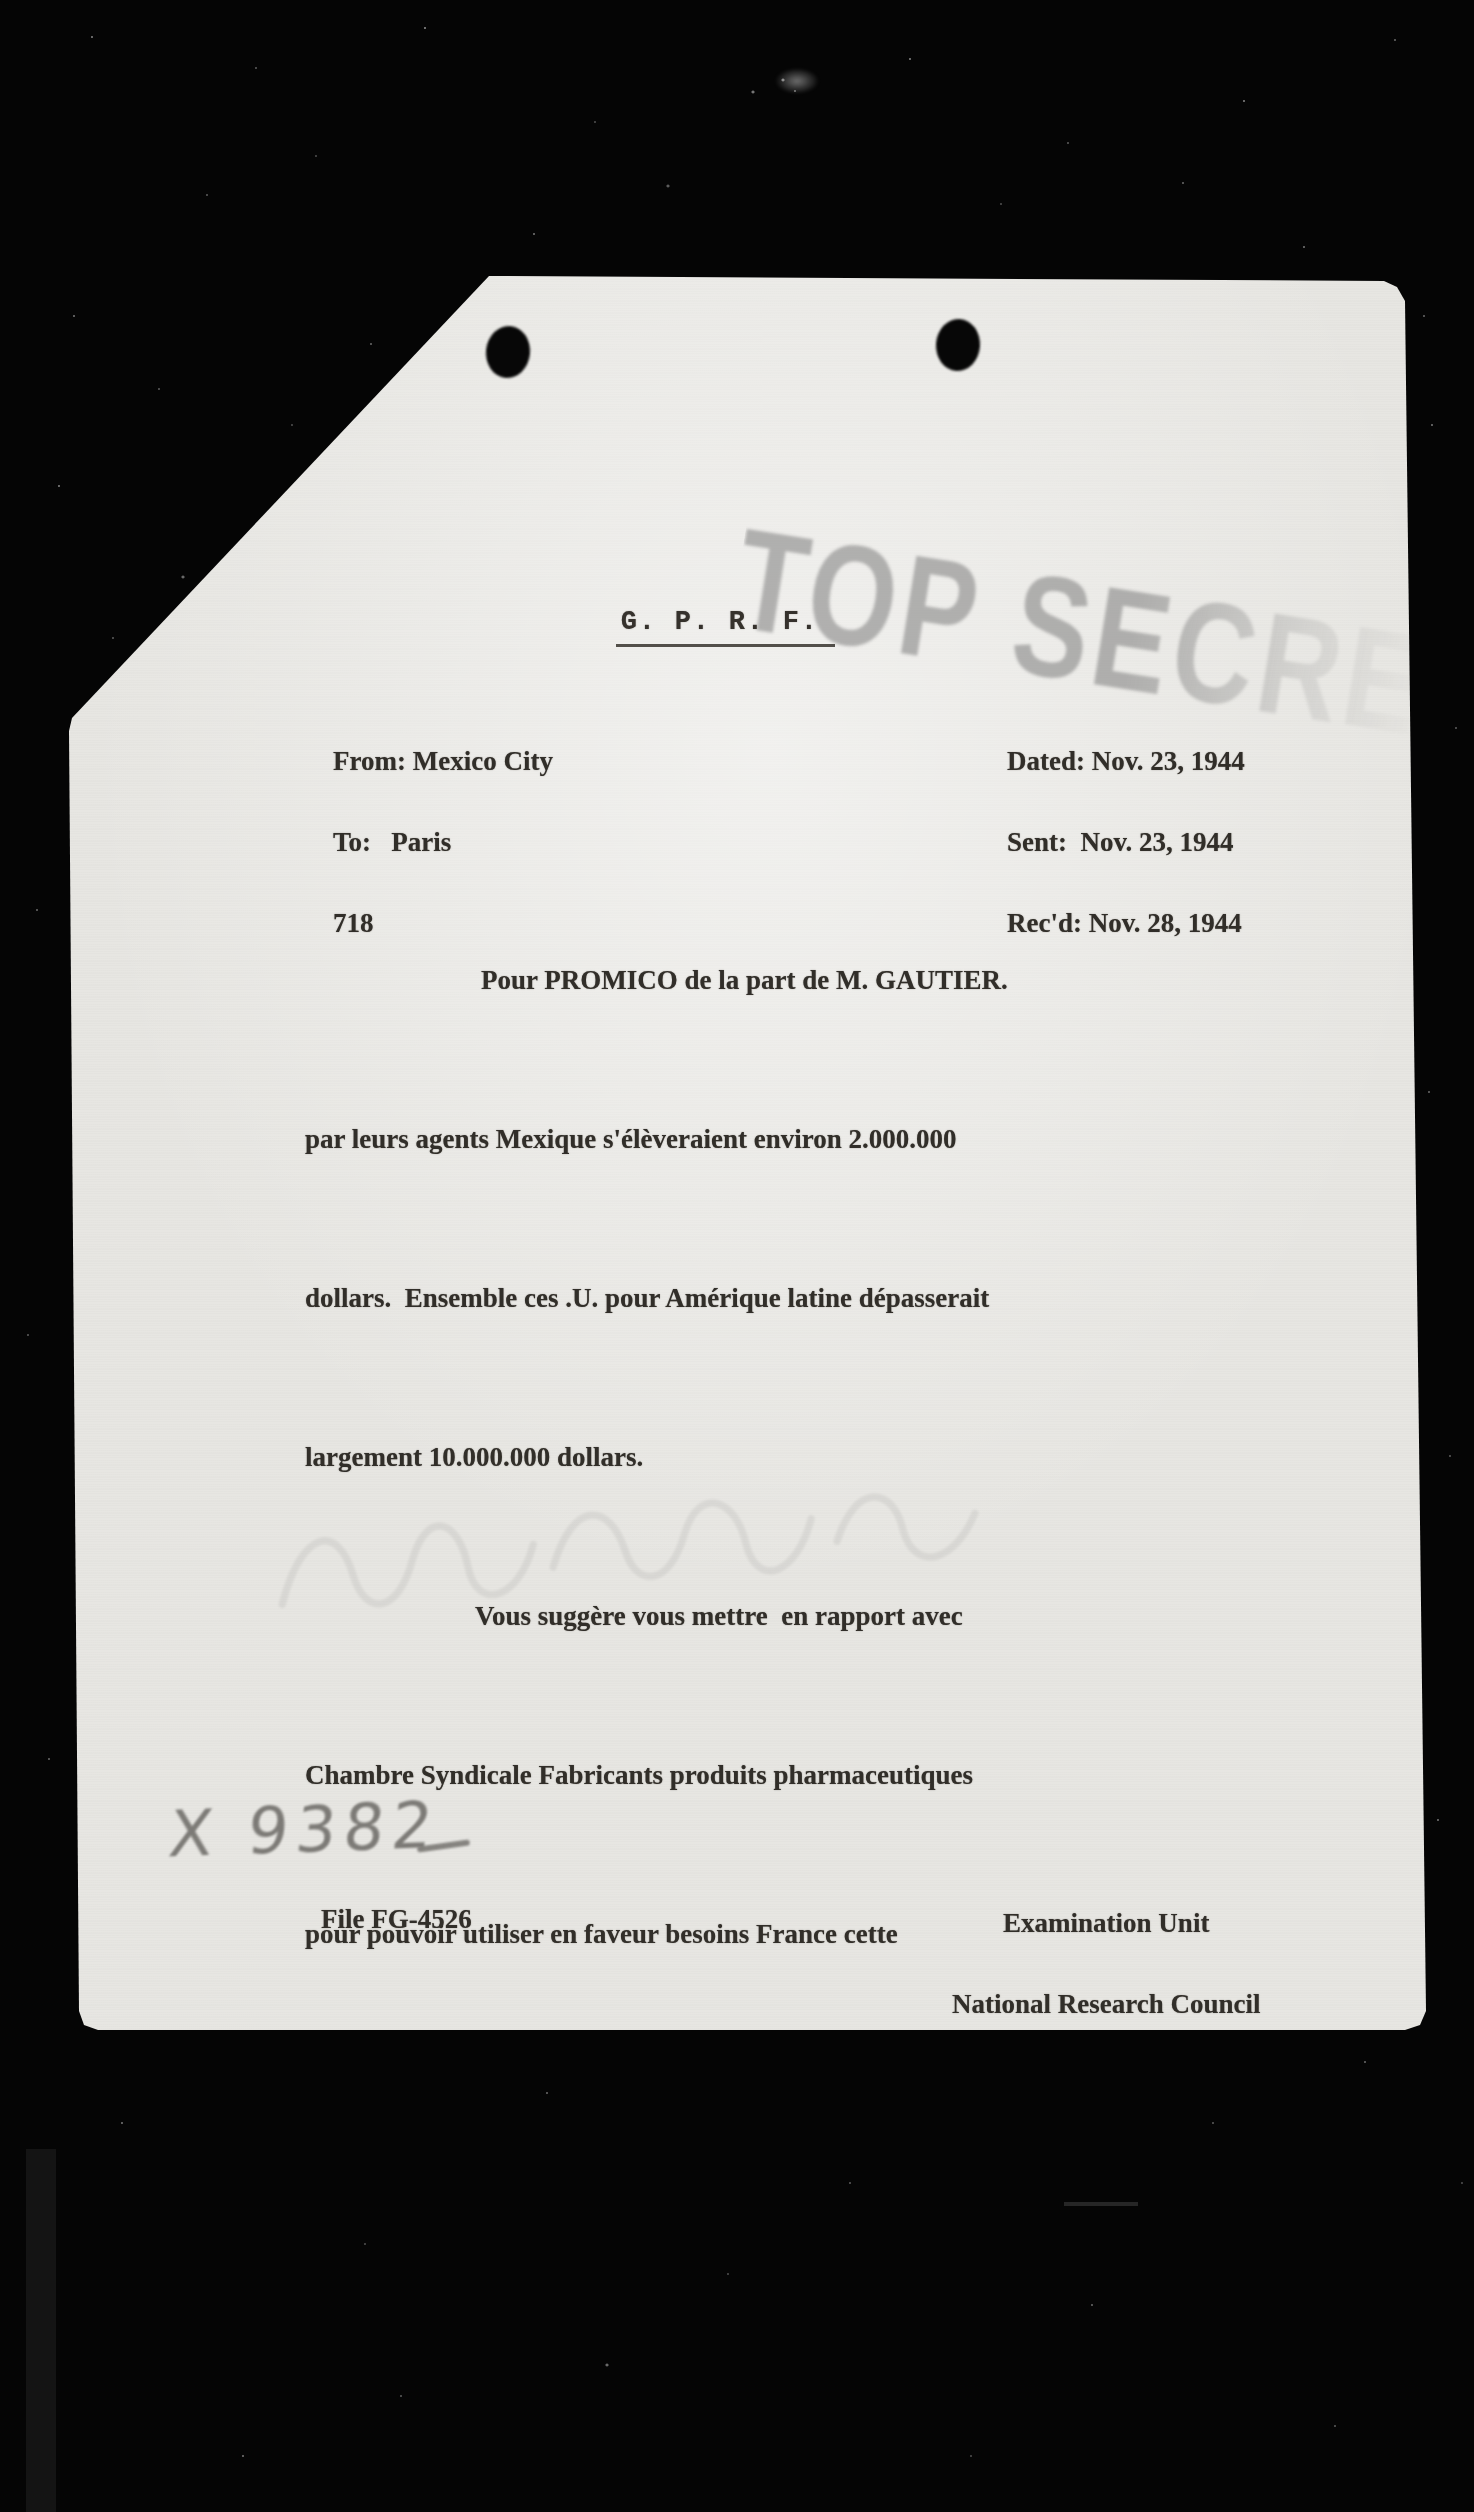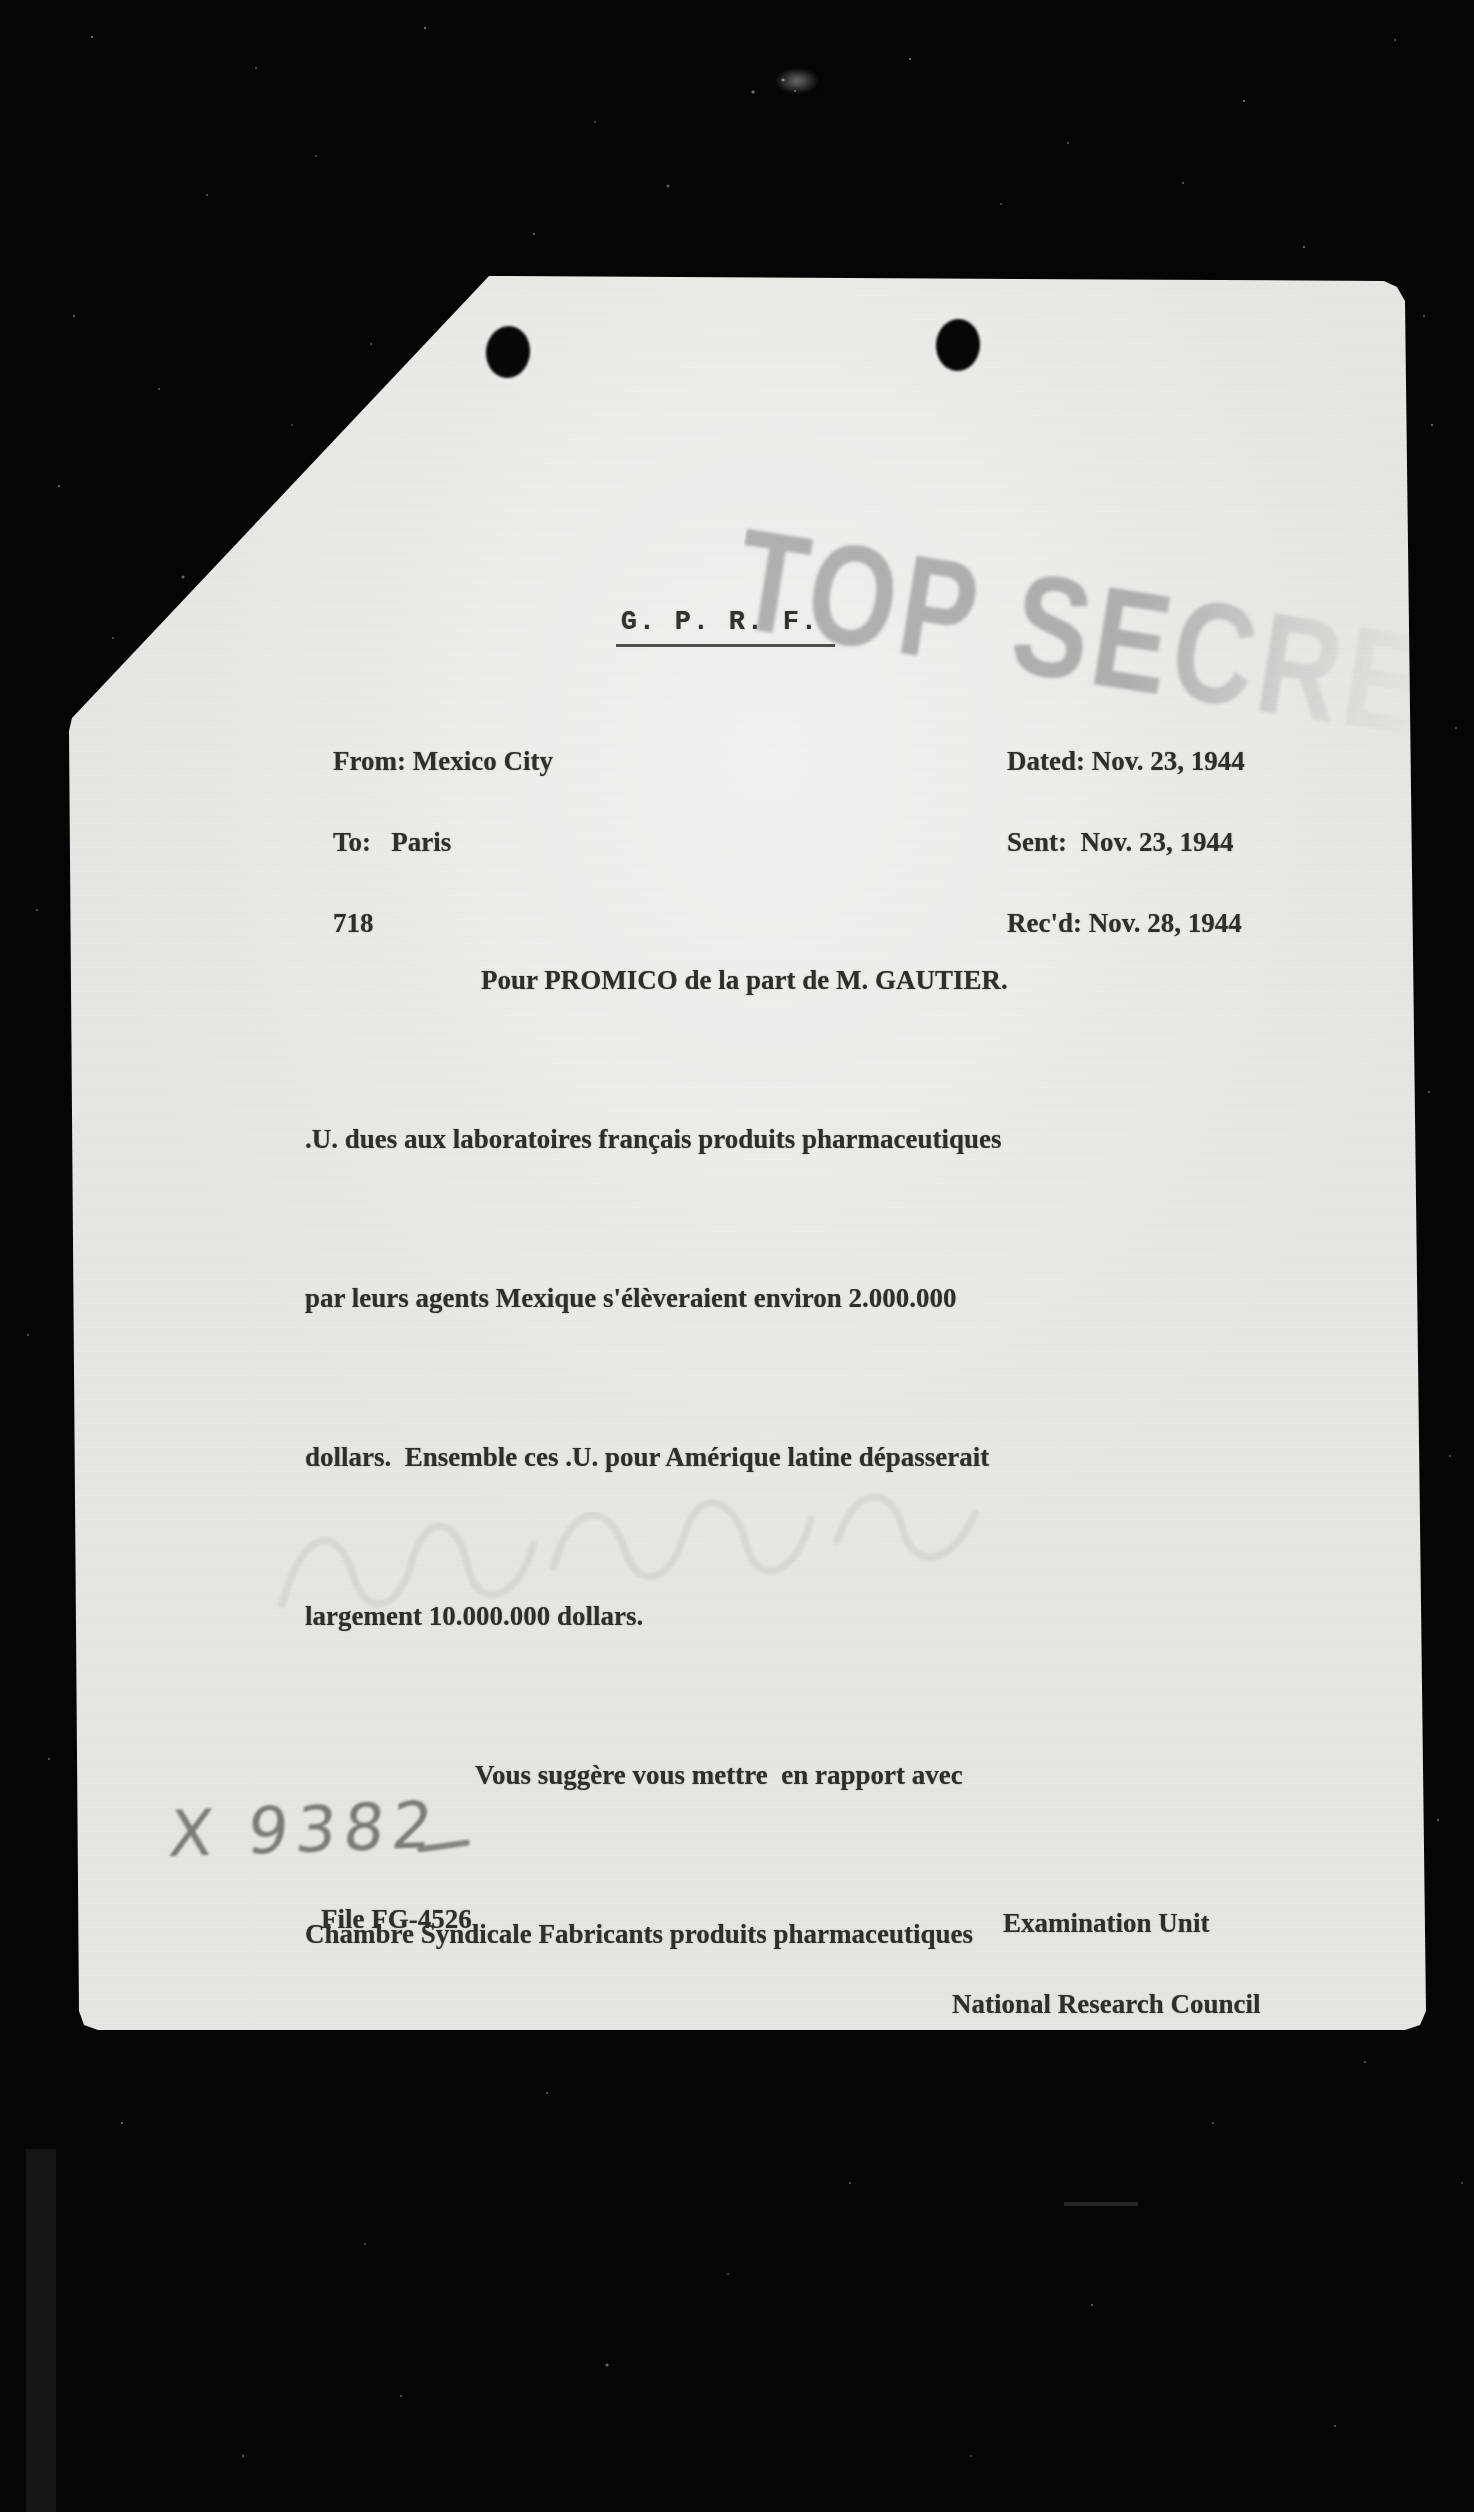--- a/index.html
+++ b/index.html
@@ -134,21 +134,20 @@
     </div>
 
     <div class="tw routing" style="left:1007px;top:694px;">
       <div class="line">Dated: Nov. 23, 1944</div>
       <div class="line">Sent:  Nov. 23, 1944</div>
       <div class="line">Rec'd: Nov. 28, 1944</div>
     </div>
 
     <div class="tw bodytext" style="left:305px;top:848px;">
       <div class="line ind1">Pour PROMICO de la part de M. GAUTIER.</div>
-      <div class="line">.U. dues aux laboratoires français produits pharmaceutiques</div>
       <div class="line">par leurs agents Mexique s'élèveraient environ 2.000.000</div>
       <div class="line">dollars.  Ensemble ces .U. pour Amérique latine dépasserait</div>
       <div class="line">largement 10.000.000 dollars.</div>
       <div class="line ind2">Vous suggère vous mettre  en rapport avec</div>
       <div class="line">Chambre Syndicale Fabricants produits pharmaceutiques</div>
       <div class="line">pour pouvoir utiliser en faveur besoins France cette</div>
       <div class="line">importante ressource devises.</div>
       
     </div>
 

